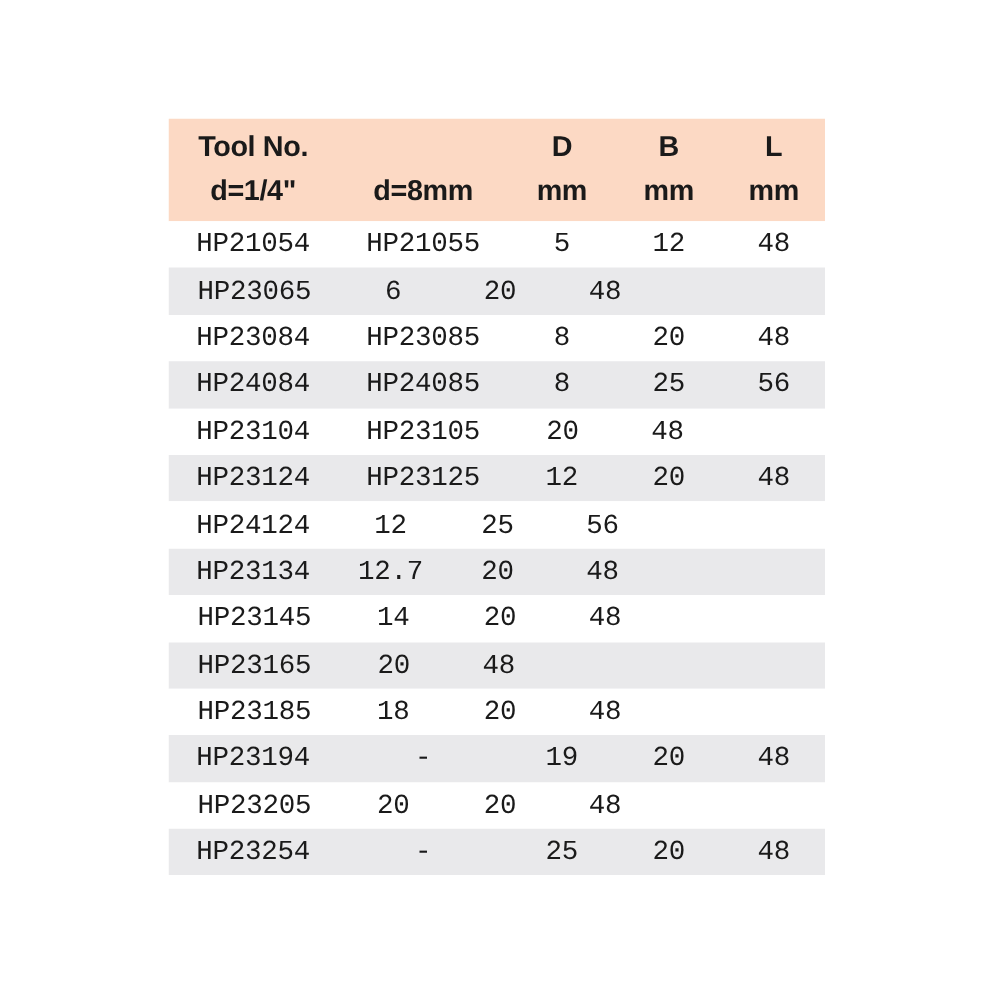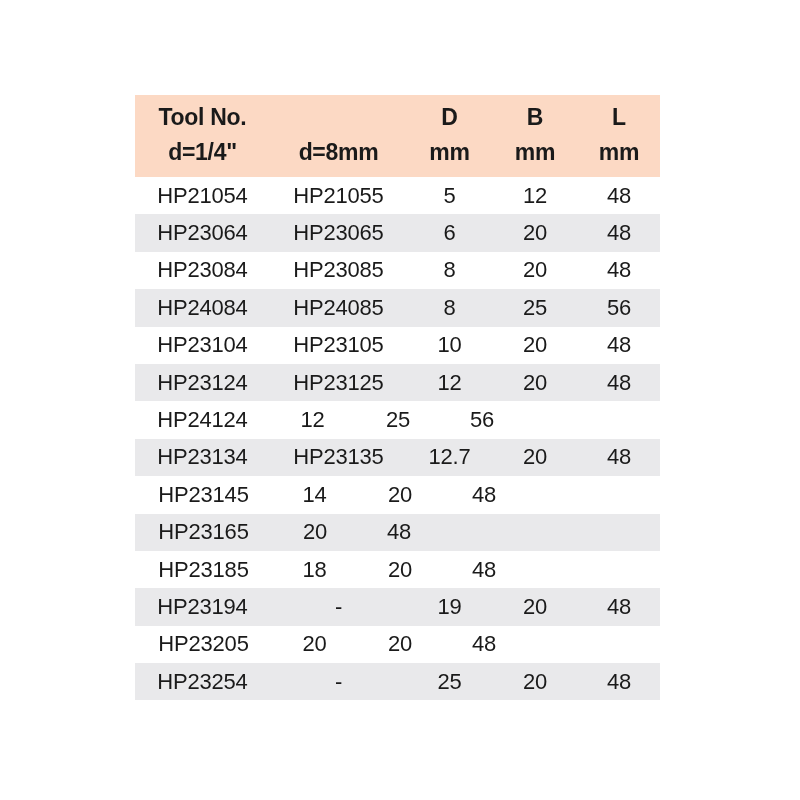--- a/index.html
+++ b/index.html
@@ -46,20 +46,21 @@
   .hline2 {
     height: 38px;
     display: flex;
     align-items: flex-start;
     justify-content: center;
     font-size: 23px;
     letter-spacing: -0.3px;
   }
   .tbody {
     display: block;
+    font-family: Liberation Mono, monospace;
   }
   .trow {
     display: flex;
     height: 37.4px;
     background: var(--row-odd-bg, #ffffff);
   }
   .trow:nth-child(even) {
     background: var(--row-even-bg, #e9e9eb);
   }
   .cell {
@@ -106,21 +107,20 @@
 
     <div class="tbody">
         <div class="trow">
     <div class="cell c1">HP21054</div>
     <div class="cell c2">HP21055</div>
     <div class="cell c3">5</div>
     <div class="cell c4">12</div>
     <div class="cell c5">48</div>
   </div>
         <div class="trow">
-    <div class="cell c1">HP23064</div>
     <div class="cell c2">HP23065</div>
     <div class="cell c3">6</div>
     <div class="cell c4">20</div>
     <div class="cell c5">48</div>
   </div>
         <div class="trow">
     <div class="cell c1">HP23084</div>
     <div class="cell c2">HP23085</div>
     <div class="cell c3">8</div>
     <div class="cell c4">20</div>
@@ -129,40 +129,38 @@
         <div class="trow">
     <div class="cell c1">HP24084</div>
     <div class="cell c2">HP24085</div>
     <div class="cell c3">8</div>
     <div class="cell c4">25</div>
     <div class="cell c5">56</div>
   </div>
         <div class="trow">
     <div class="cell c1">HP23104</div>
     <div class="cell c2">HP23105</div>
-    <div class="cell c3">10</div>
     <div class="cell c4">20</div>
     <div class="cell c5">48</div>
   </div>
         <div class="trow">
     <div class="cell c1">HP23124</div>
     <div class="cell c2">HP23125</div>
     <div class="cell c3">12</div>
     <div class="cell c4">20</div>
     <div class="cell c5">48</div>
   </div>
         <div class="trow">
     <div class="cell c1">HP24124</div>
     <div class="cell c3">12</div>
     <div class="cell c4">25</div>
     <div class="cell c5">56</div>
   </div>
         <div class="trow">
     <div class="cell c1">HP23134</div>
-    <div class="cell c2">HP23135</div>
     <div class="cell c3">12.7</div>
     <div class="cell c4">20</div>
     <div class="cell c5">48</div>
   </div>
         <div class="trow">
     <div class="cell c2">HP23145</div>
     <div class="cell c3">14</div>
     <div class="cell c4">20</div>
     <div class="cell c5">48</div>
   </div>

